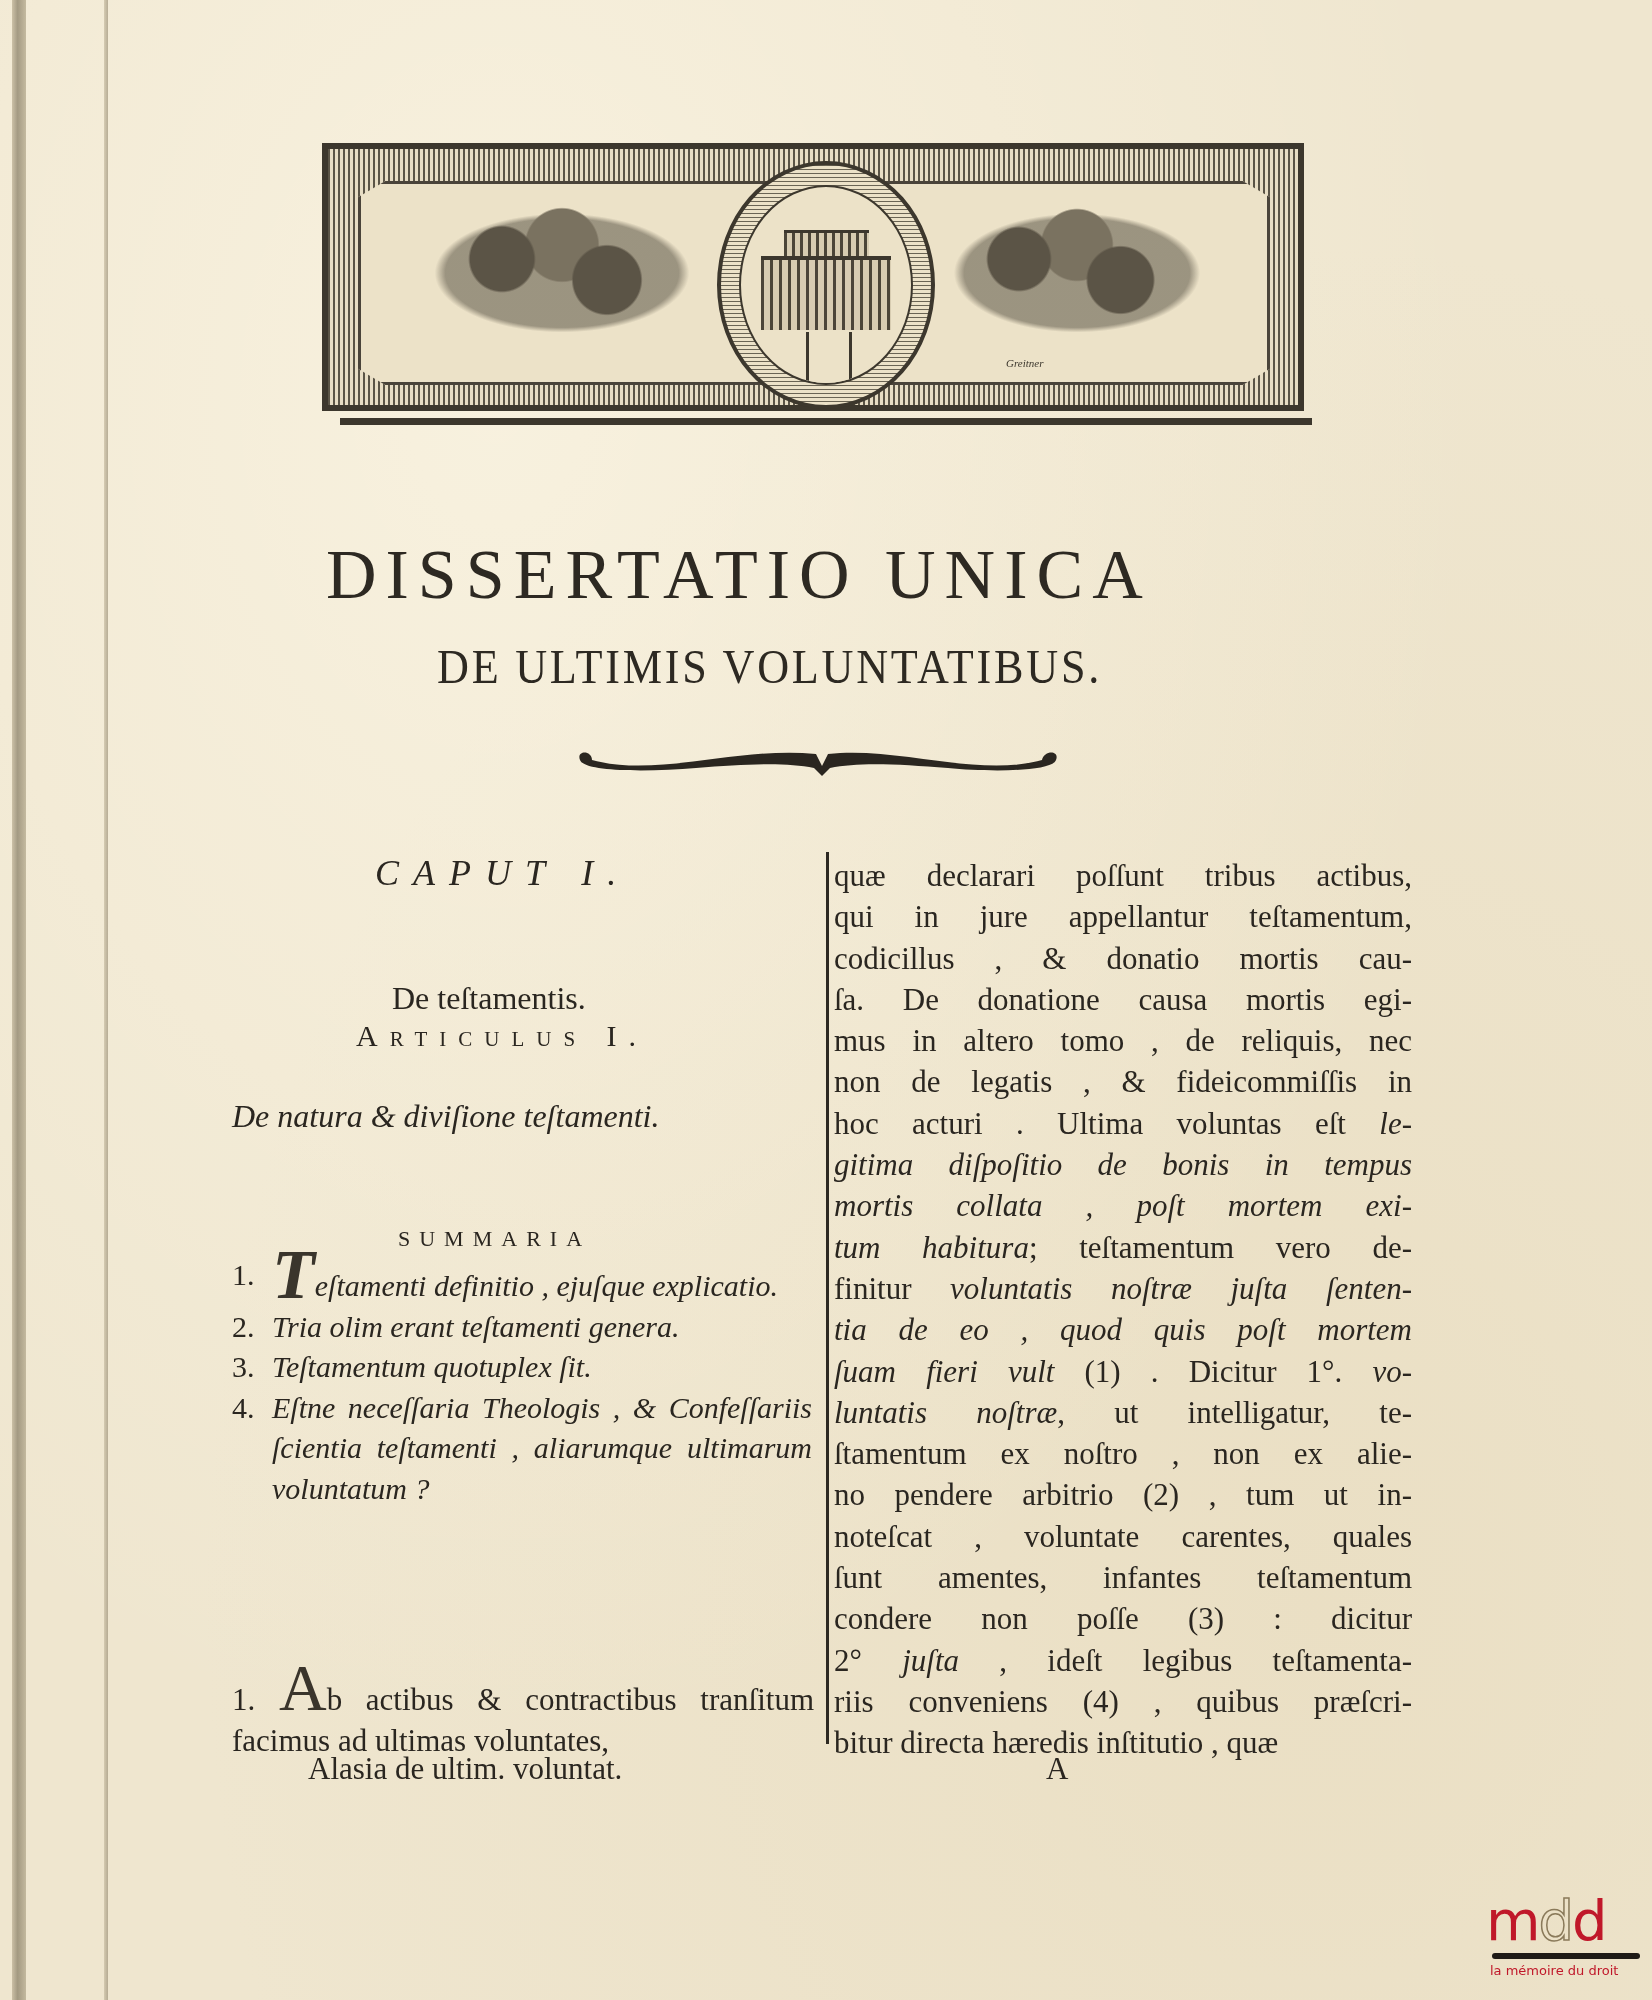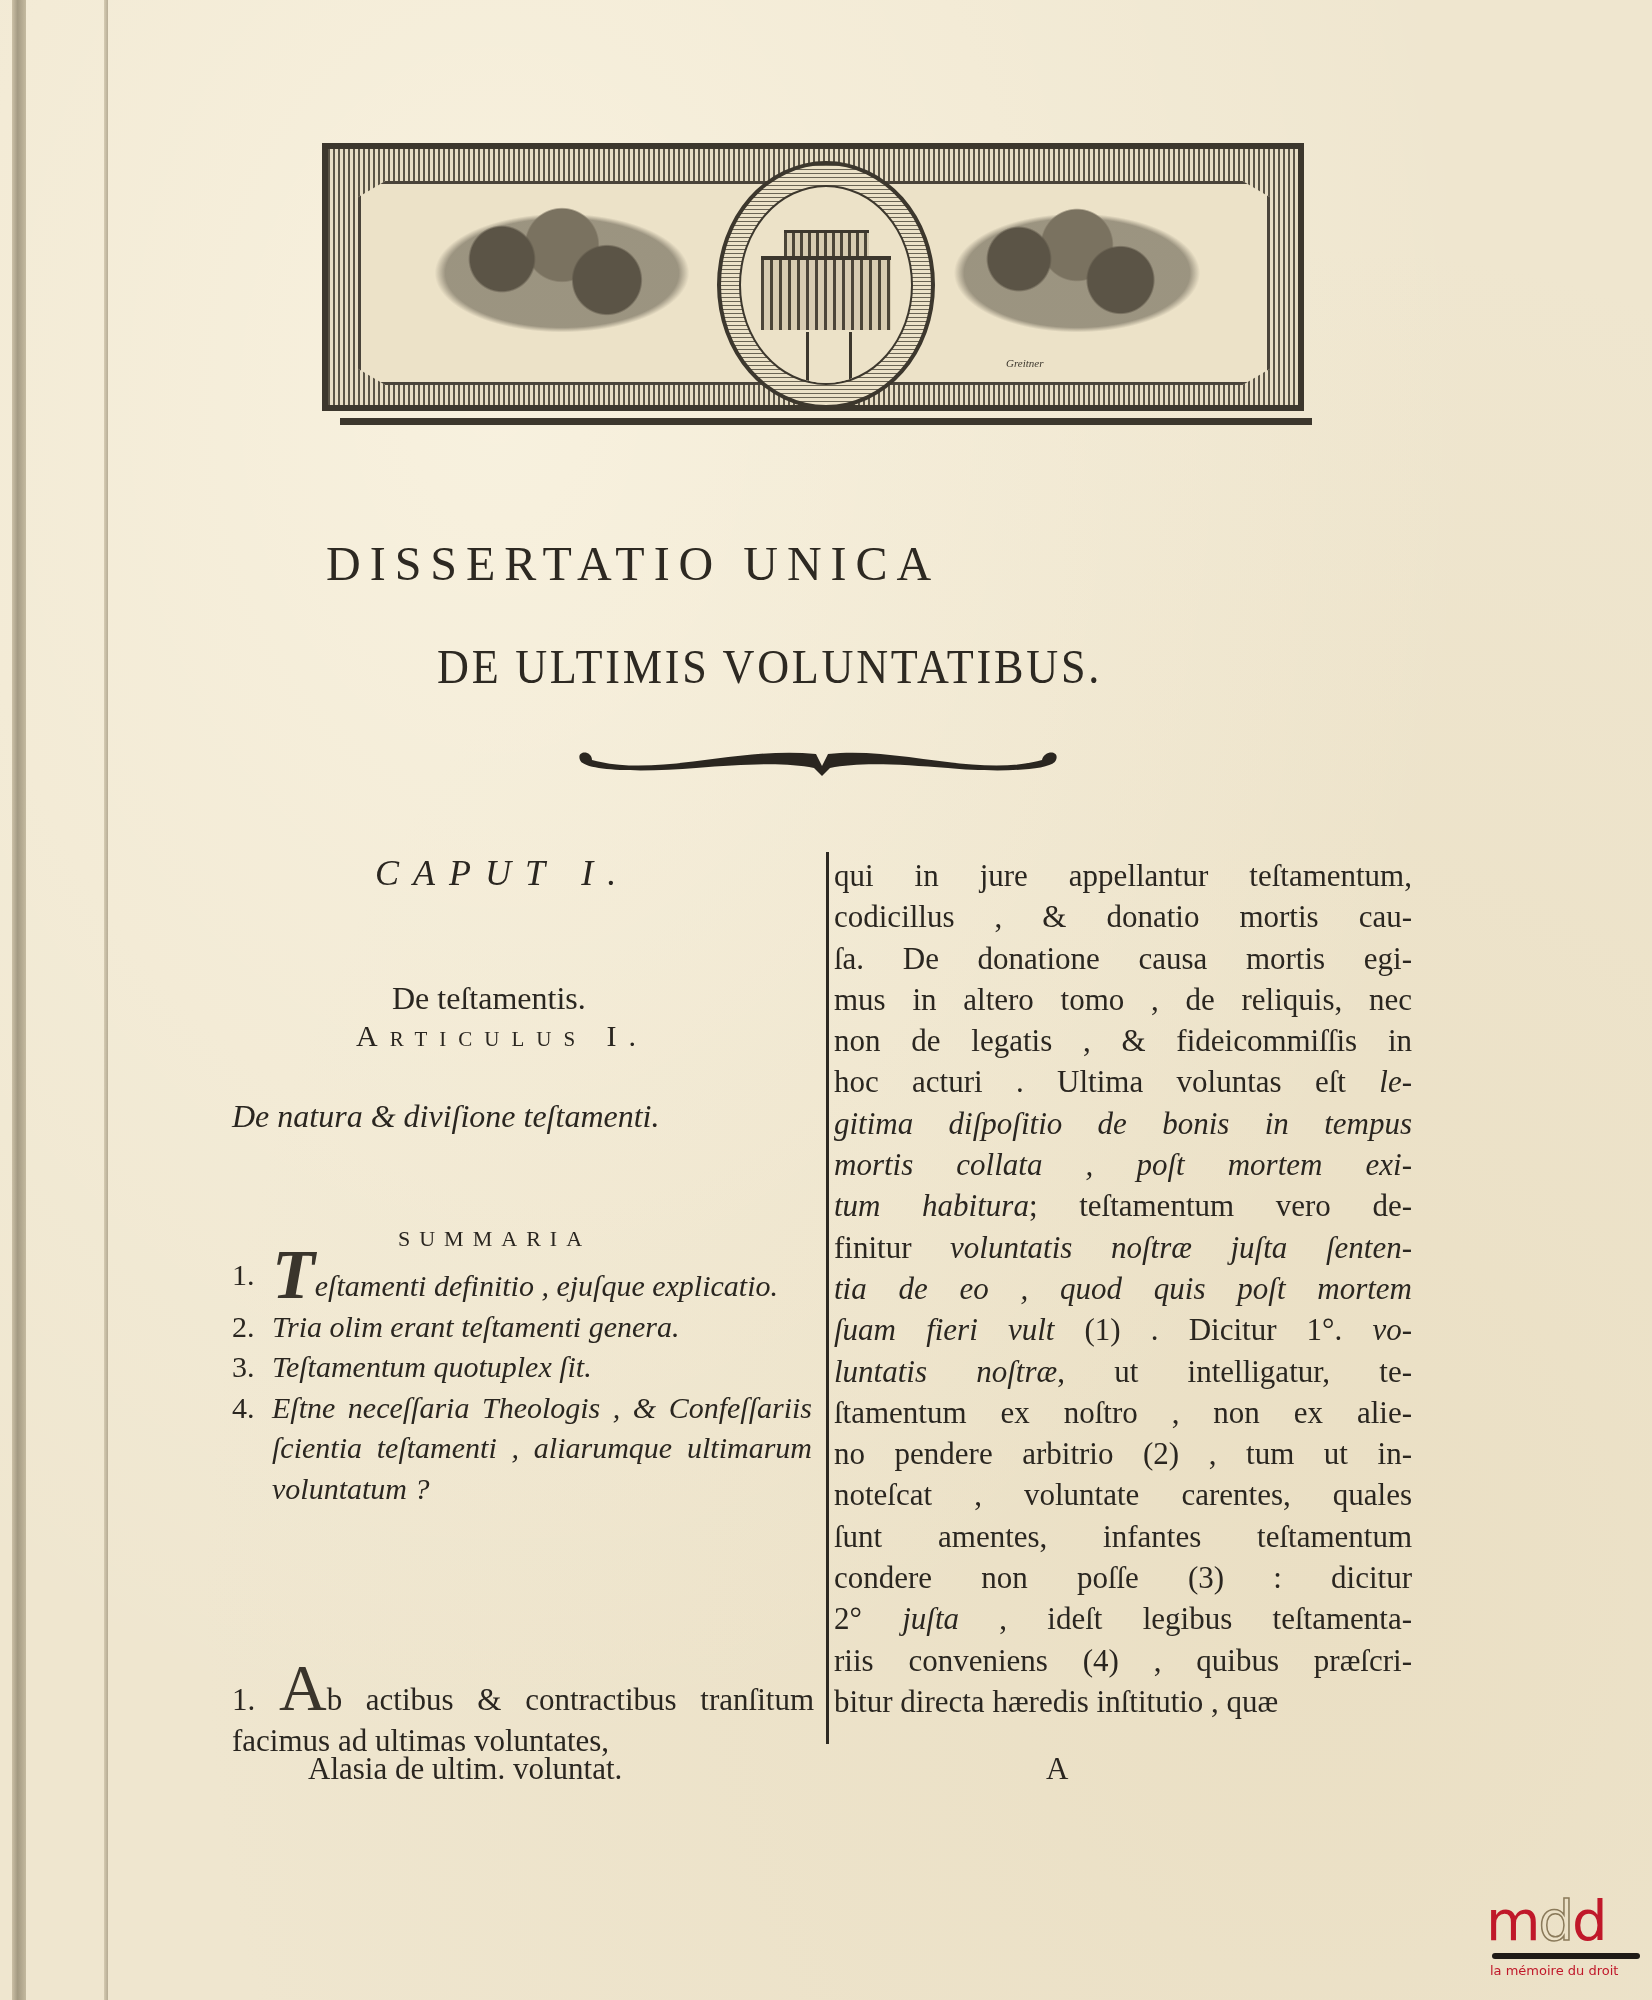--- a/index.html
+++ b/index.html
@@ -38,21 +38,21 @@
     border-left: 3px solid #3c372d; border-right: 3px solid #3c372d; }
   .garland { position: absolute; top: 60px; height: 140px; border-radius: 45%;
     background:
       radial-gradient(circle at 30% 40%, #5b5446 0 14%, rgba(0,0,0,0) 15%),
       radial-gradient(circle at 65% 55%, #5b5446 0 16%, rgba(0,0,0,0) 17%),
       radial-gradient(circle at 50% 30%, #7a7260 0 20%, rgba(0,0,0,0) 21%),
       radial-gradient(ellipse at 50% 50%, rgba(90,84,70,.55) 0 55%, rgba(0,0,0,0) 60%); }
   .garland.left { left: 90px; width: 300px; }
   .garland.right { left: 610px; width: 290px; }
   .hp-signature { position: absolute; left: 684px; top: 214px; font-size: 11px; font-style: italic; color: #3c372d; }
-  .title-main { position: absolute; left: 326px; top: 540px; font-size: 48px; letter-spacing: 9px; color: #2d2922; white-space: nowrap; line-height: 1; }
+  .title-main { position: absolute; left: 326px; top: 540px; font-size: 70px; letter-spacing: 9px; color: #2d2922; white-space: nowrap; line-height: 1; }
   .title-sub { position: absolute; left: 437px; top: 643px; font-size: 48px; letter-spacing: 3px; color: #2d2922; white-space: nowrap; line-height: 1; transform: scaleX(0.92); transform-origin: left; }
   .flourish { position: absolute; left: 568px; top: 742px; width: 500px; height: 40px; }
 
   
   .col-divider { position: absolute; left: 826px; top: 852px; width: 3px; height: 892px; background: #2d2922; }
 
   .caput { position: absolute; left: 375px; top: 852px; font-size: 36px; font-style: italic; letter-spacing: 14px; white-space: nowrap; }
   .caput-sub { position: absolute; left: 392px; top: 940px; font-size: 32px; white-space: nowrap; margin-top: 40px; }
   .articulus { position: absolute; left: 356px; top: 1019px; font-size: 30px; letter-spacing: 12px; white-space: nowrap; font-variant: small-caps; }
   .articulus-sub { position: absolute; left: 232px; top: 1098px; font-size: 32px; font-style: italic; white-space: nowrap; }
@@ -132,20 +132,21 @@
 
 <div class="body-para">
   <span>1.</span>
   <span class="dropcap-A">A</span><span>b actibus &amp; contractibus tranſitum facimus ad ultimas voluntates,</span>
 </div>
 <div class="footnote-ref">Alasia de ultim. voluntat.</div>
 
 <div class="col-divider"></div>
 
 <div class="right-text" id="right-text">
+    <span class="ln"><span>quæ declarari poſſunt tribus actibus,</span></span>
     <span class="ln"><span>qui in jure appellantur teſtamentum,</span></span>
     <span class="ln"><span>codicillus , &amp; donatio mortis cau-</span></span>
     <span class="ln"><span>ſa. De donatione causa mortis egi-</span></span>
     <span class="ln"><span>mus in altero tomo , de reliquis, nec</span></span>
     <span class="ln"><span>non de legatis , &amp; fideicommiſſis in</span></span>
     <span class="ln"><span>hoc acturi . Ultima voluntas eſt </span><span class="it">le-</span></span>
     <span class="ln"><span class="it">gitima diſpoſitio de bonis in tempus</span></span>
     <span class="ln"><span class="it">mortis collata ,  poſt mortem exi-</span></span>
     <span class="ln"><span class="it">tum habitura</span><span>; teſtamentum vero de-</span></span>
     <span class="ln"><span>finitur </span><span class="it">voluntatis noſtræ juſta ſenten-</span></span>

